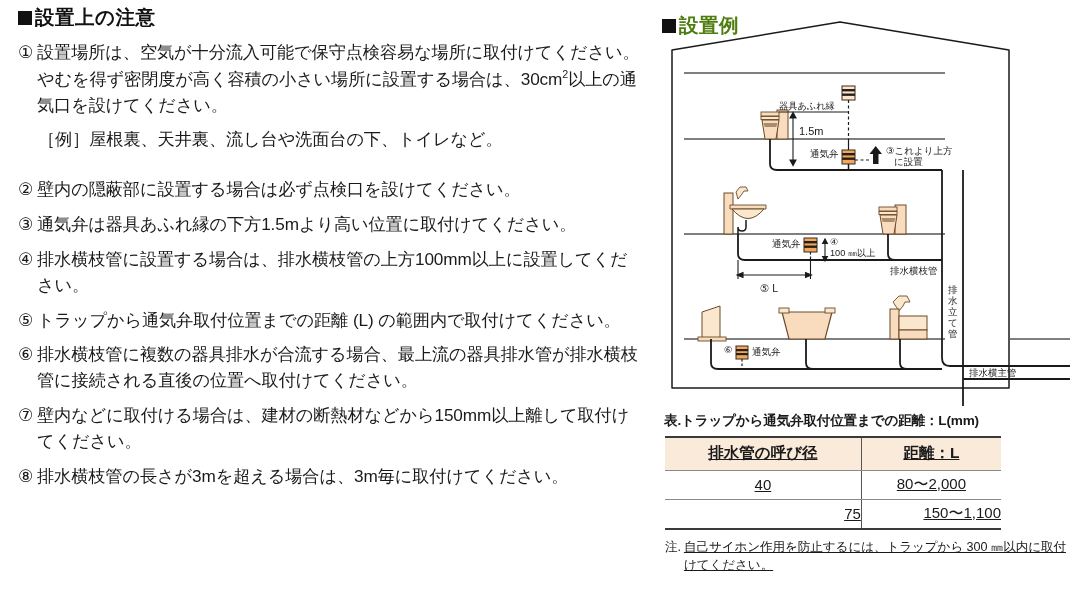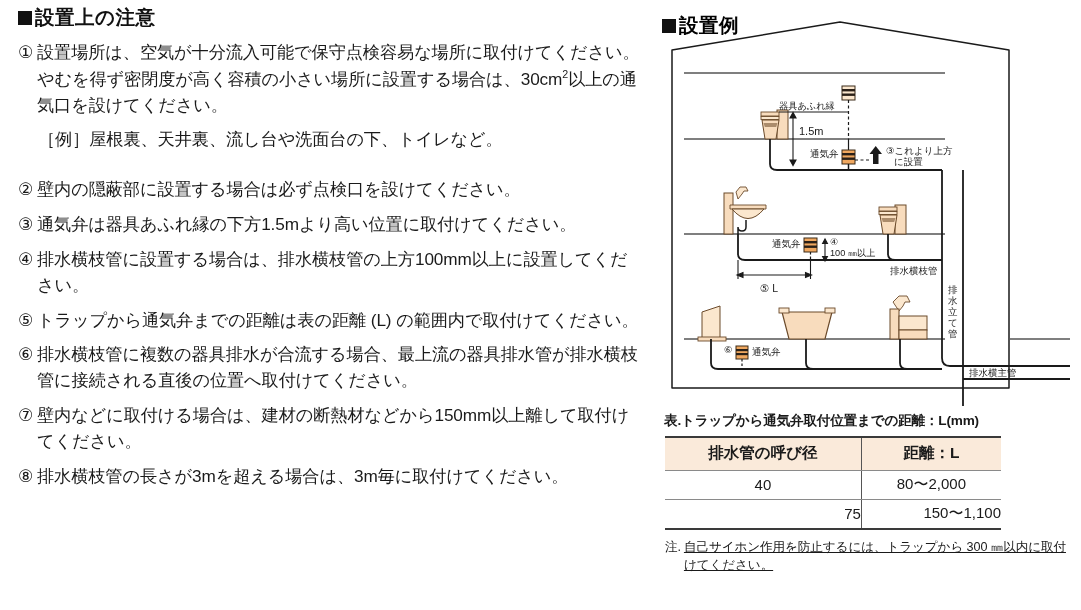--- a/index.html
+++ b/index.html
@@ -68,21 +68,21 @@
     position: relative;
     width: 408px; height: 400px;
   }
   .diagram-head {
     position: absolute;
     left: 0; top: 6px;
     font-size: 19.5px;
     font-weight: bold;
     letter-spacing: 0.5px;
     z-index: 5;
-    color: #000000;
+    color: #4d7c0f;
   }
   .diagram-head .sq {
     display: inline-block;
     width: 14px; height: 14px;
     background: #111;
     margin-right: 3px;
     vertical-align: -1px;
   }
   svg.diagram { display: block; width: 408px; height: 400px; }
 
@@ -92,20 +92,21 @@
     font-size: 13.6px;
     font-weight: bold;
     letter-spacing: -0.2px;
     white-space: nowrap;
   }
   table.dist-table {
     border-collapse: collapse;
     width: 336px;
     margin-left: 3px;
     font-size: 15px;
+    text-decoration: underline;
   }
   table.dist-table th,
   table.dist-table td {
     text-align: center;
     padding: 4px 0 4px 0;
     border-left: 1.6px solid #555;
   }
   table.dist-table th:first-child,
   table.dist-table td:first-child { border-left: none; }
   table.dist-table thead th {
@@ -169,21 +170,21 @@
         <span class="note-body">通気弁は器具あふれ縁の下方1.5mより高い位置に取付けてください。</span>
       </li>
 
       <li class="note-item">
         <span class="note-num">④</span>
         <span class="note-body">排水横枝管に設置する場合は、排水横枝管の上方100mm以上に設置してください。</span>
       </li>
 
       <li class="note-item">
         <span class="note-num">⑤</span>
-        <span class="note-body">トラップから通気弁までの距離は表の距離 (L) の範囲内で取付けてください。</span>
+        <span class="note-body">トラップから通気弁取付位置までの距離 (L) の範囲内で取付けてください。</span>
       </li>
 
       <li class="note-item">
         <span class="note-num">⑥</span>
         <span class="note-body">排水横枝管に複数の器具排水が合流する場合、最上流の器具排水管が排水横枝管に接続される直後の位置へ取付けてください。</span>
       </li>
 
       <li class="note-item">
         <span class="note-num">⑦</span>
         <span class="note-body">壁内などに取付ける場合は、建材の断熱材などから150mm以上離して取付けてください。</span>

